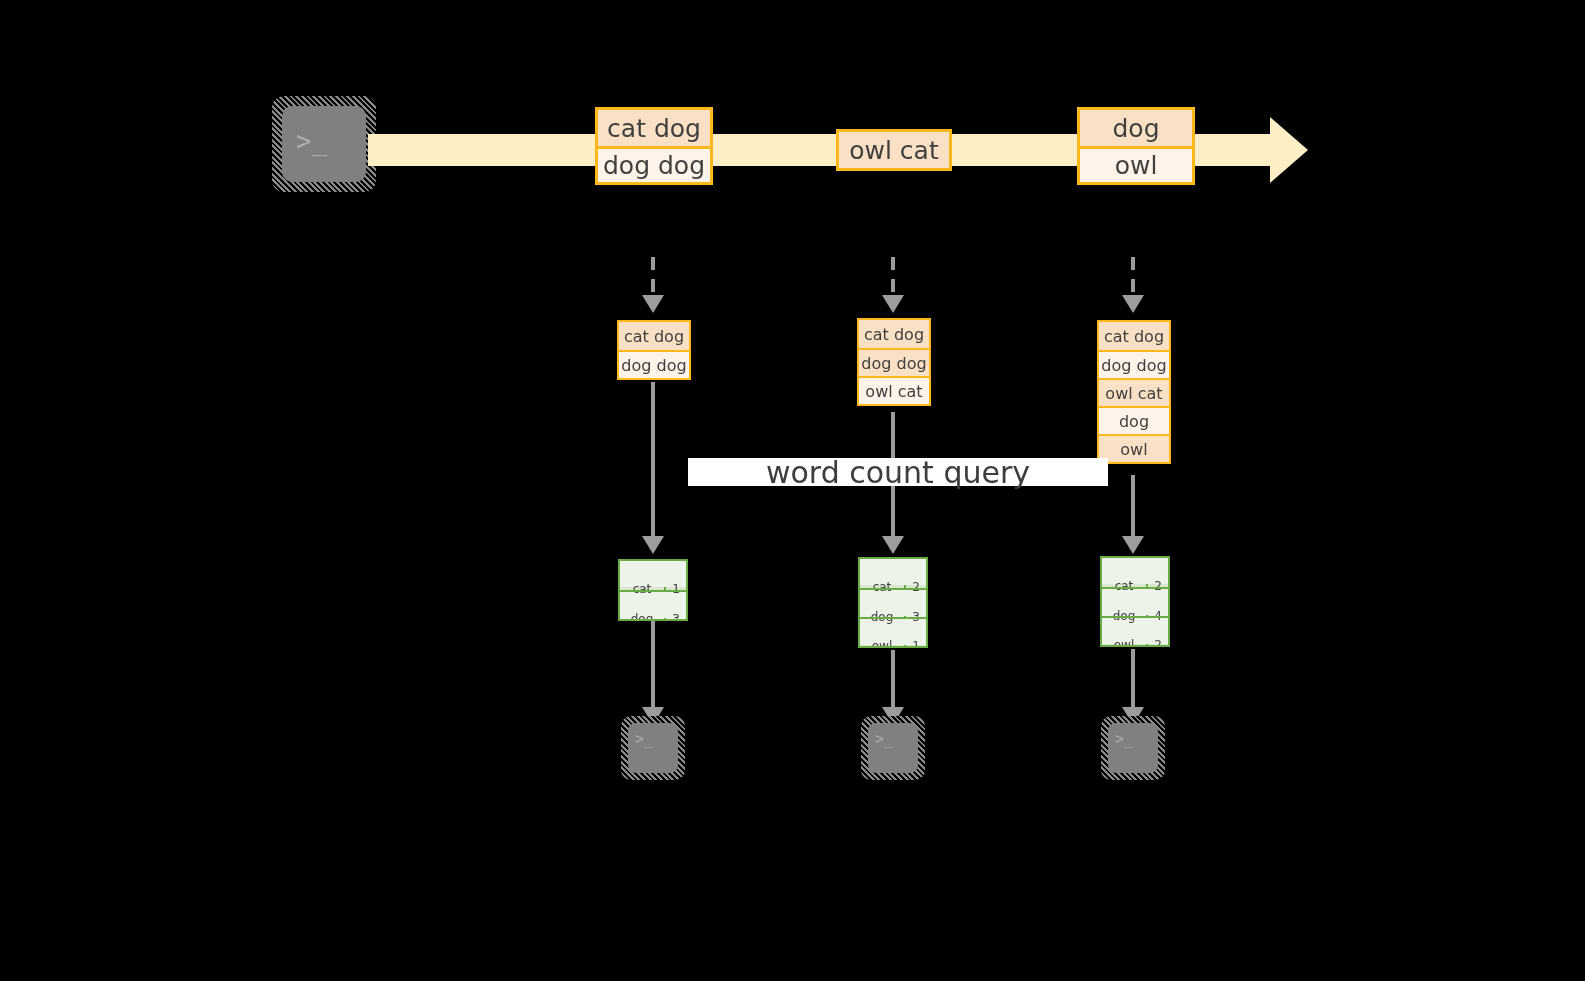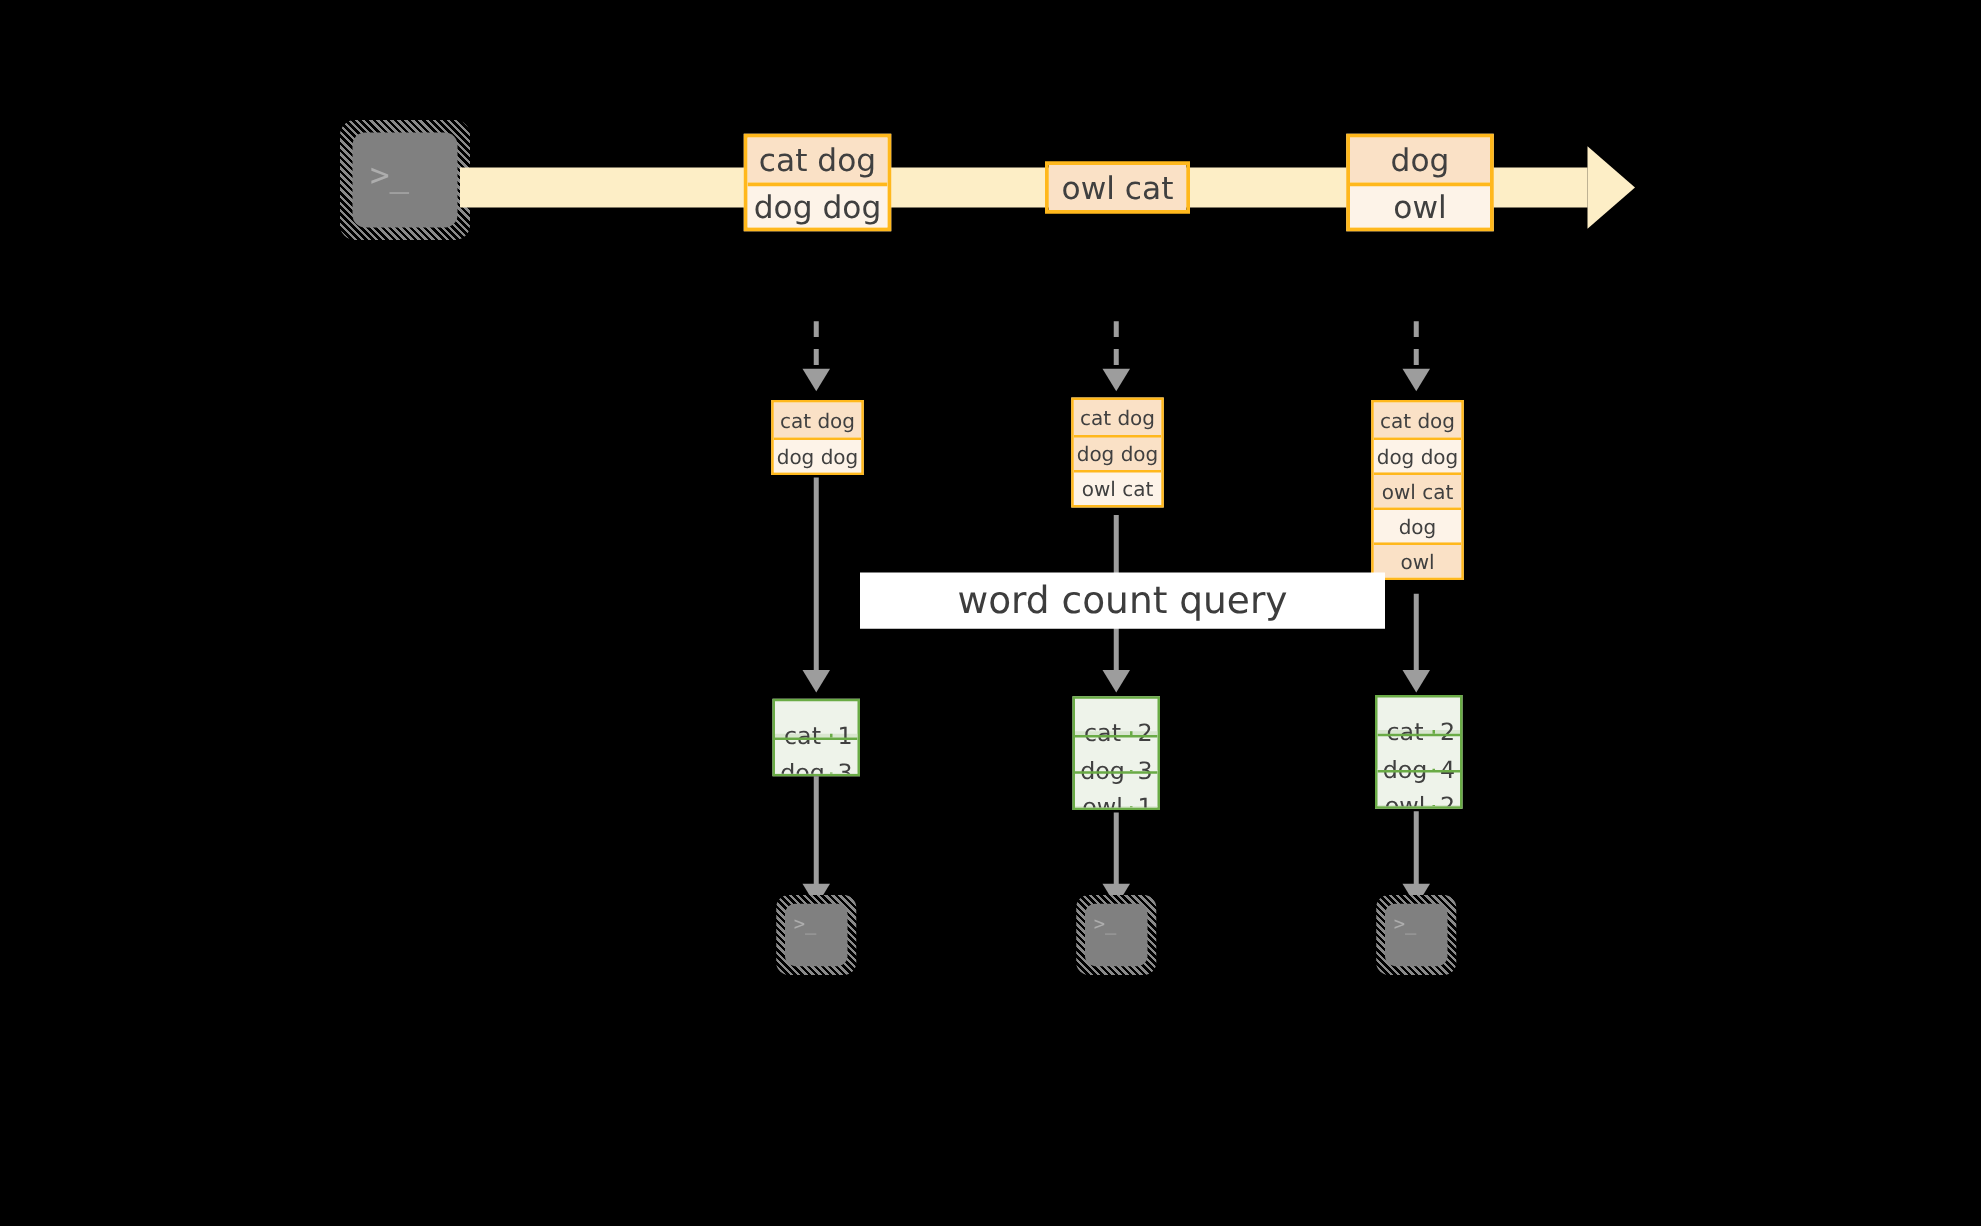--- a/index.html
+++ b/index.html
@@ -102,21 +102,21 @@
     box-sizing: border-box;
   }
   .res .row + .row { border-top: 2px solid #6aab46; }
   .res .row .w,
   .res .row .c {
     box-sizing: border-box;
     display: flex;
     align-items: center;
     justify-content: center;
     color: #404040;
-    font-size: 19px;
+    font-size: 12px;
     background: #eef3ea;
     white-space: nowrap;
     margin-top: 26px;
   }
   .res .row .w { width: 44px; }
   .res .row .c { width: 22px; border-left: 2px solid #6aab46; }
   .res .row.dark .w,
   .res .row.dark .c { background: #d9e6d0; }
 
   
@@ -213,21 +213,21 @@
 
   <div class="vline" style="left:651px; top:382px; height:156px;"></div>
   <div class="vhead" style="left:642px; top:536px;"></div>
 
   <div class="vline" style="left:891px; top:412px; height:126px;"></div>
   <div class="vhead" style="left:882px; top:536px;"></div>
 
   <div class="vline" style="left:1131px; top:475px; height:63px;"></div>
   <div class="vhead" style="left:1122px; top:536px;"></div>
 
-  <div class="query-label" style="left:688px; top:458px; width:420px; height:45px;">
+  <div class="query-label" style="left:688px; top:458px; width:420px; height:28px;">
     <span>word count query</span>
   </div>
 
   <div class="res" style="left:618px; top:559px;">
     <div class="row dark">
       <div class="w">cat</div>
       <div class="c">1</div>
     </div>
     <div class="row">
       <div class="w">dog</div>

